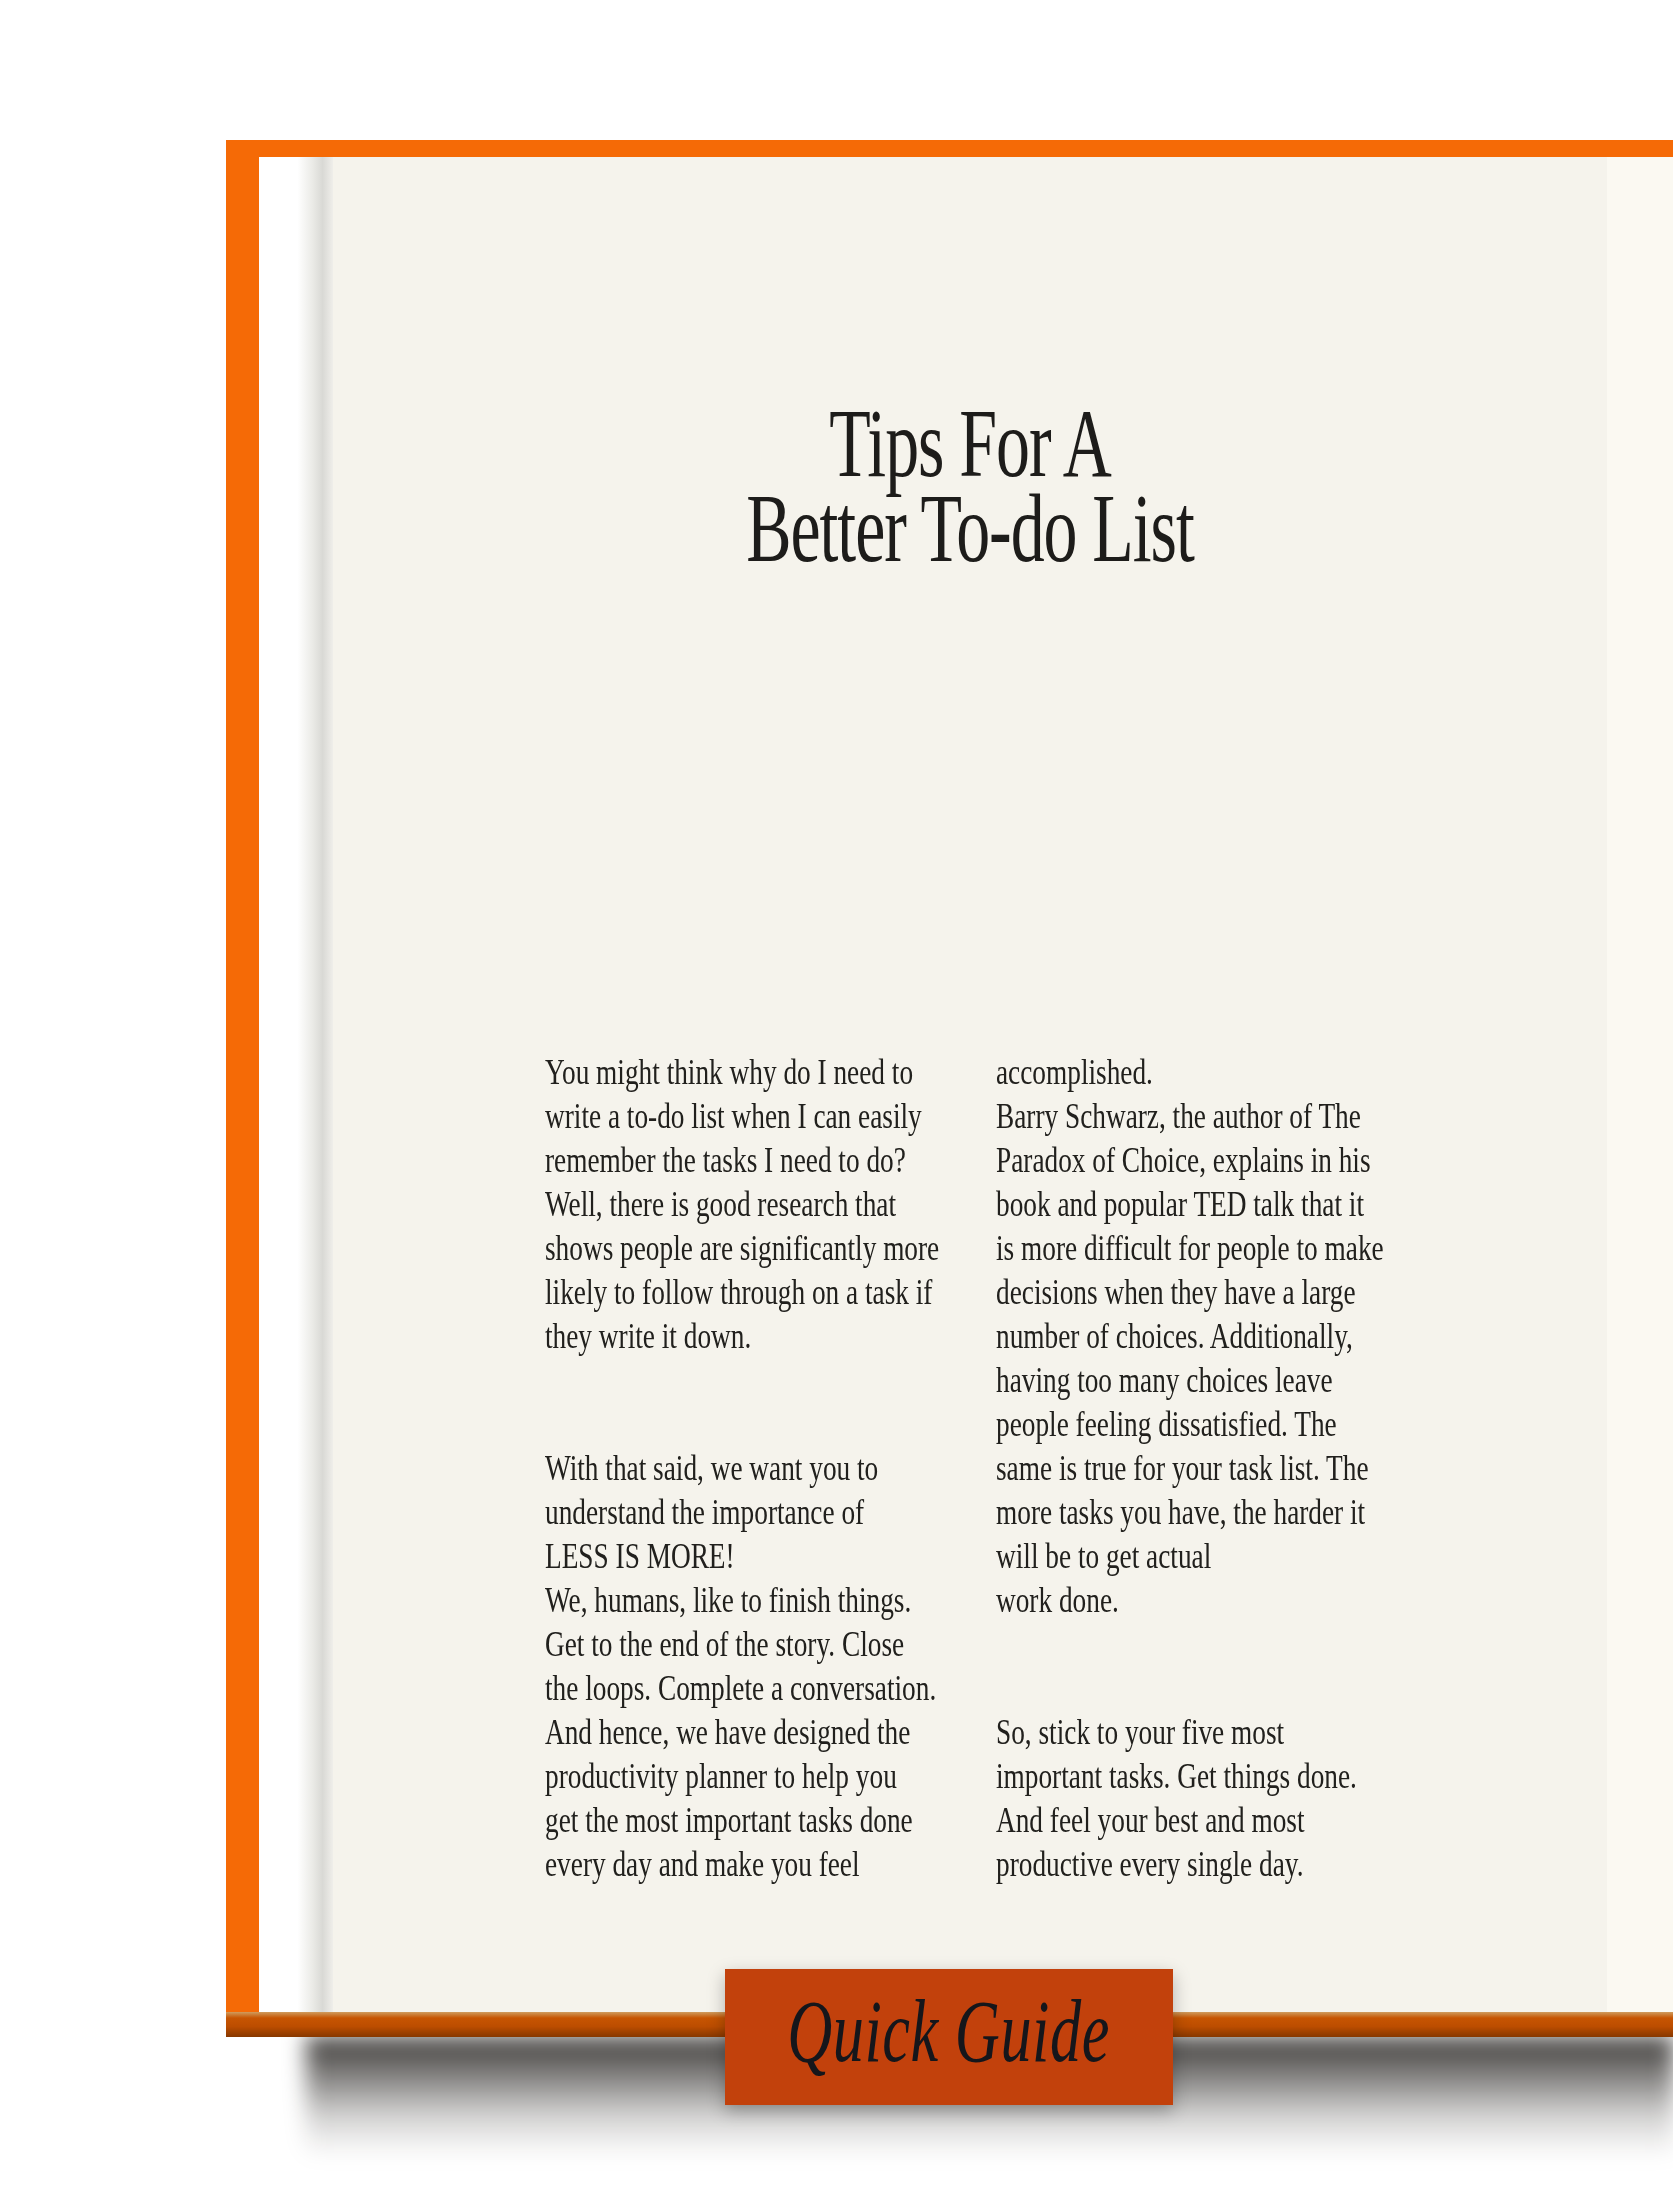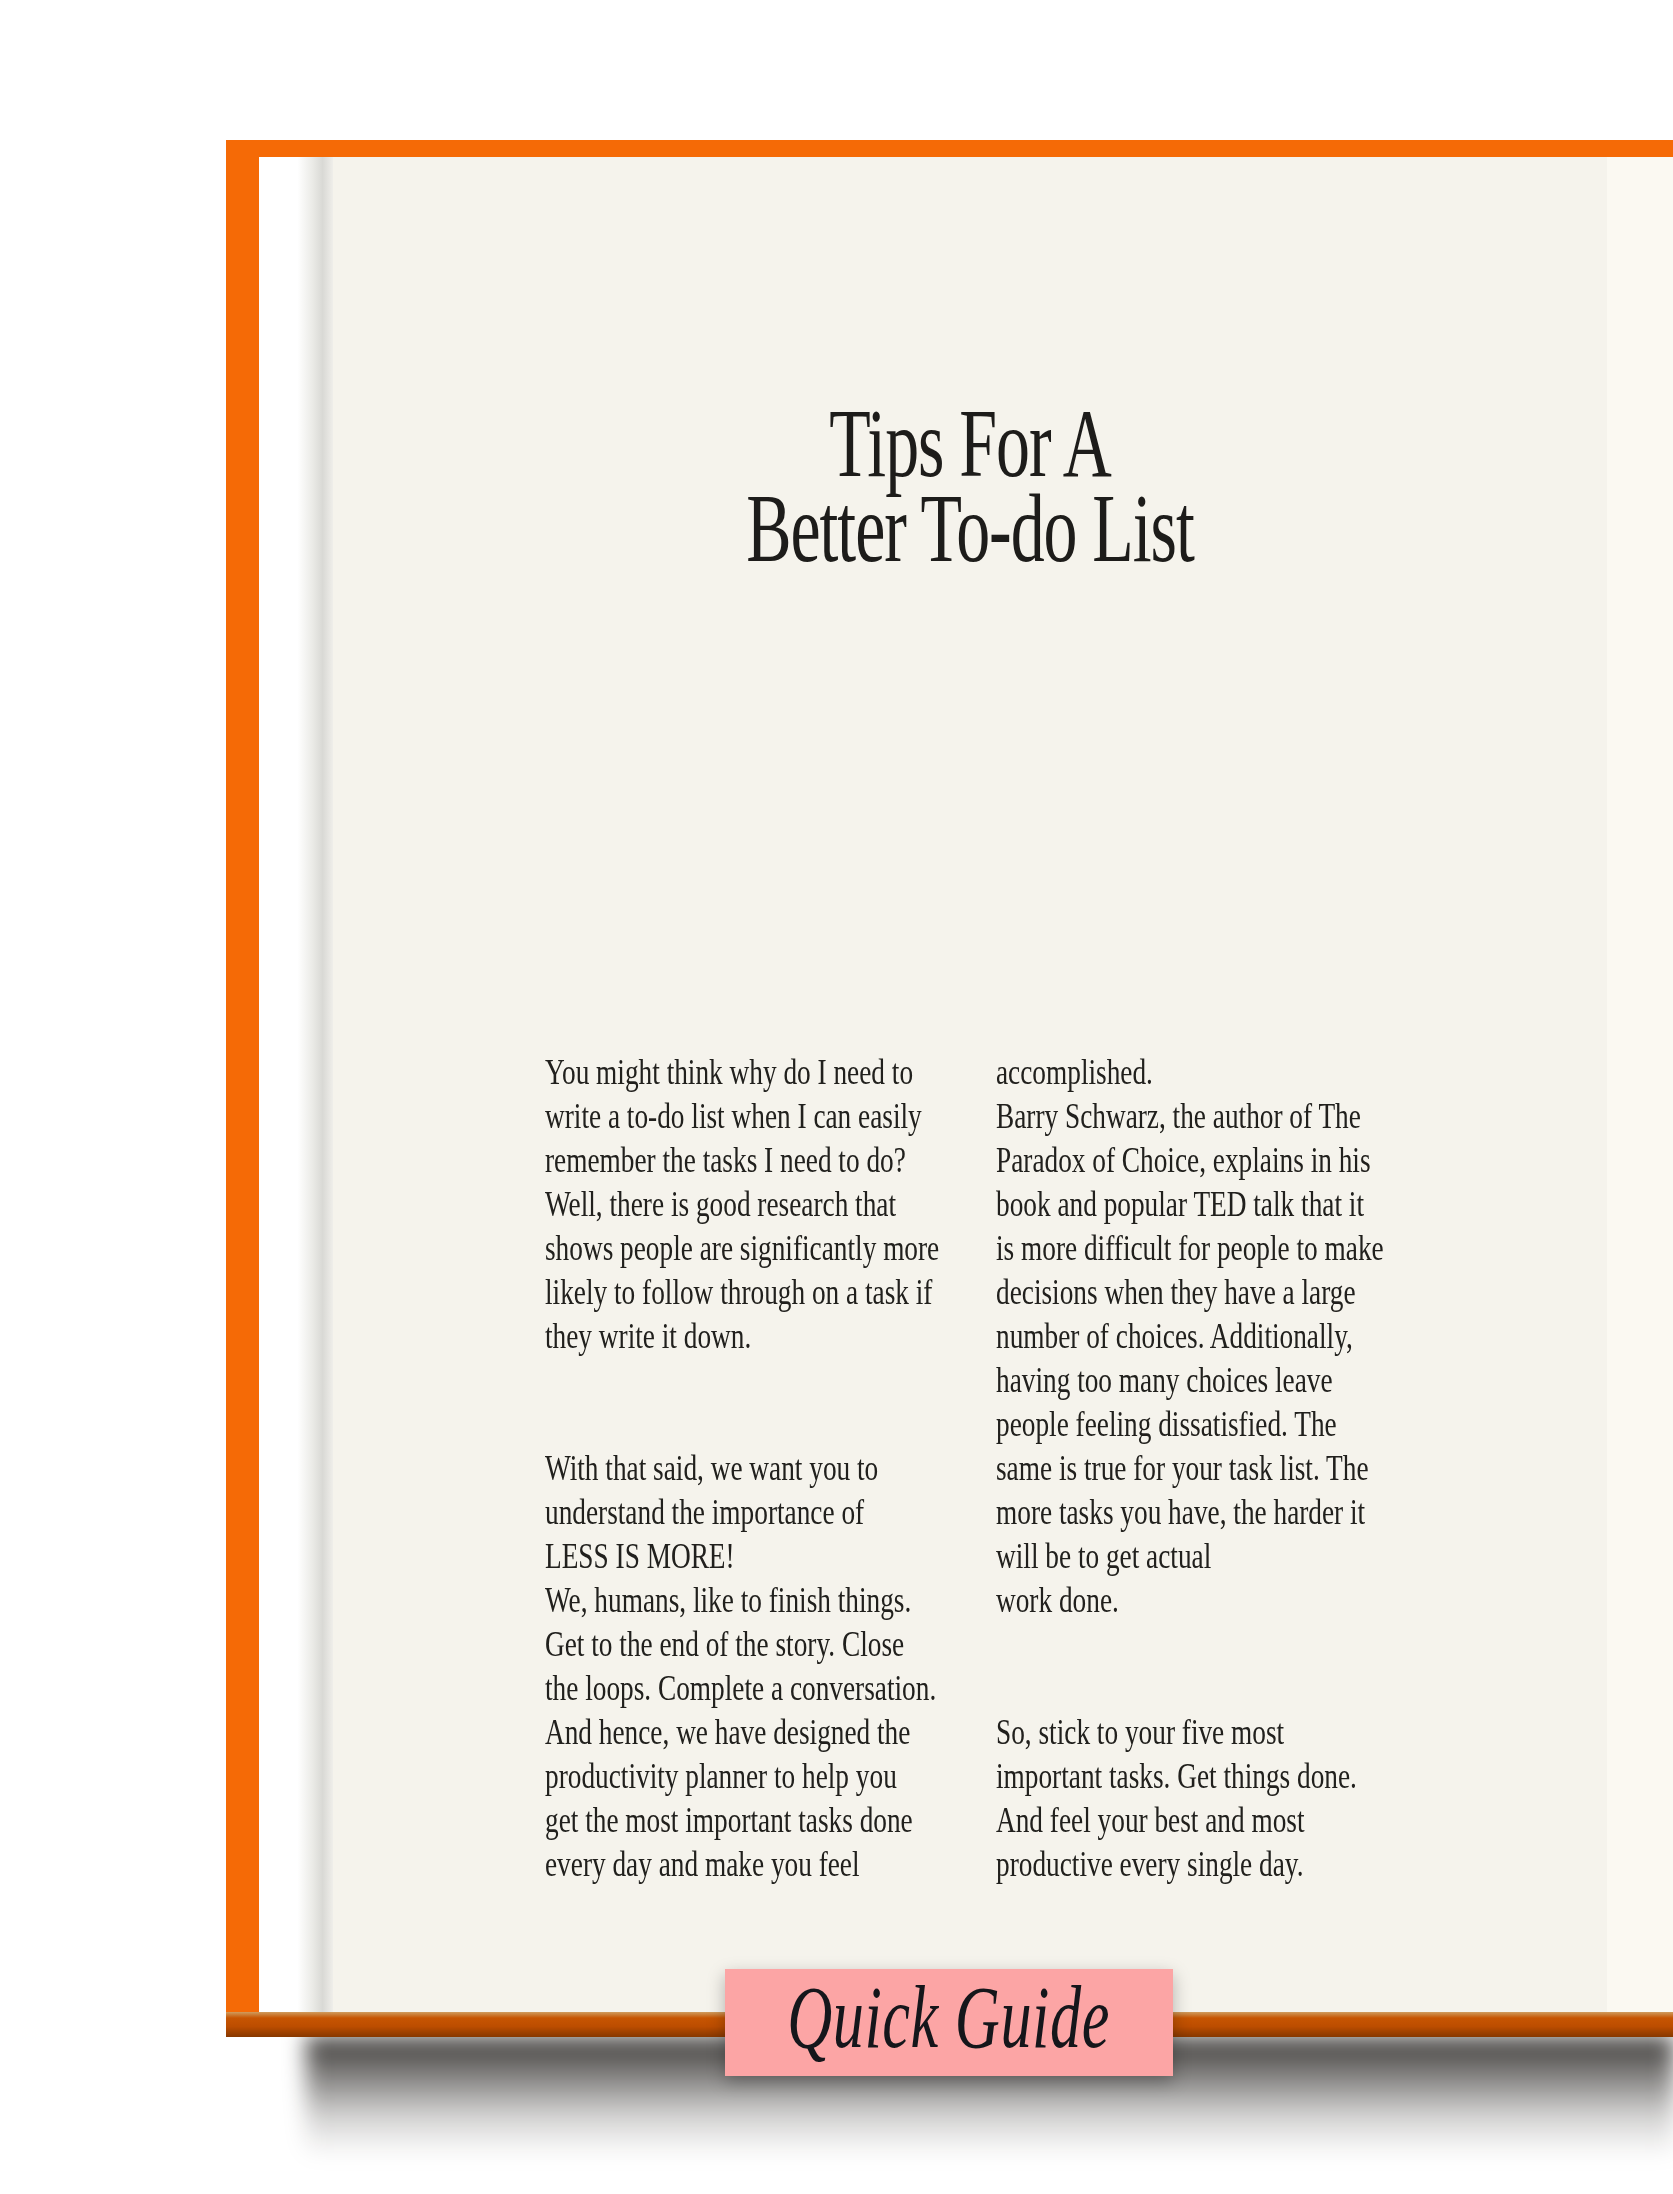--- a/index.html
+++ b/index.html
@@ -69,22 +69,22 @@
     white-space:pre-line;
     z-index:4;
   }
   .col-left  { left:545px; }
   .col-right { left:996px; }
   .col p { margin:0; }
   .col p + p { margin-top:44px; }
 
   
   .quick-guide {
-    position:absolute; left:725px; top:1969px; width:448px; height:107px;
-    background:#fca5a5;
+    position:absolute; left:725px; top:1969px; width:448px; height:136px;
+    background:#c2410c;
     display:flex; align-items:center; justify-content:center;
     box-shadow:0 6px 16.6px rgba(0,0,0,0.28);
     z-index:5;
   }
   .quick-guide .txt {
     font-style:italic;
     font-size:89px; line-height:89px;
     color:#15161B;
     transform:scaleX(0.70); transform-origin:50% 50%;
     letter-spacing:0.8px;

